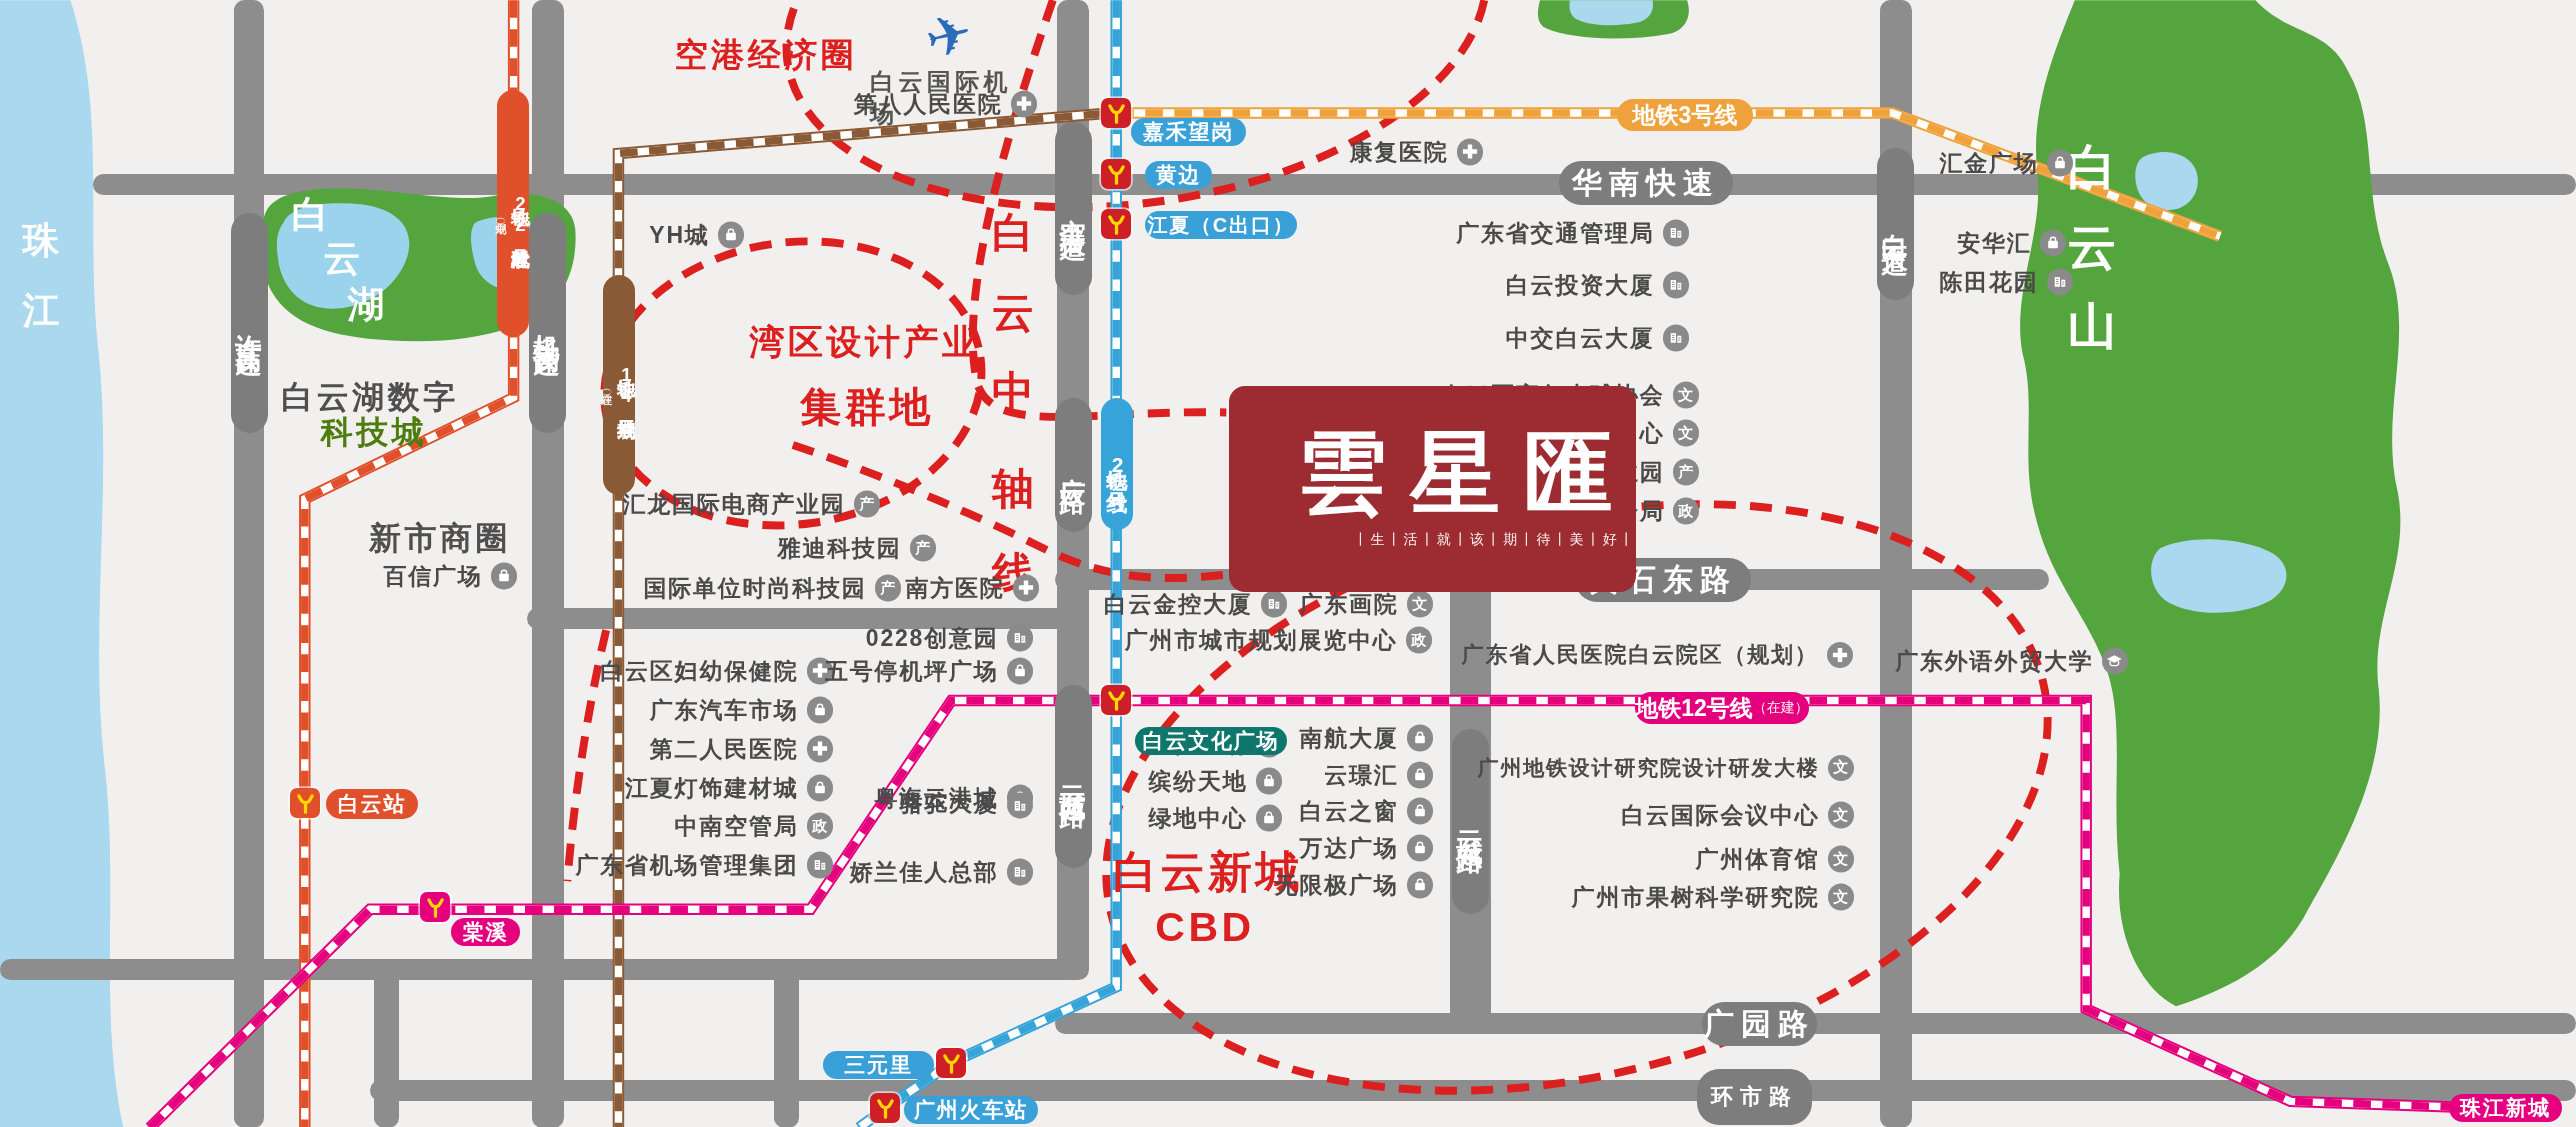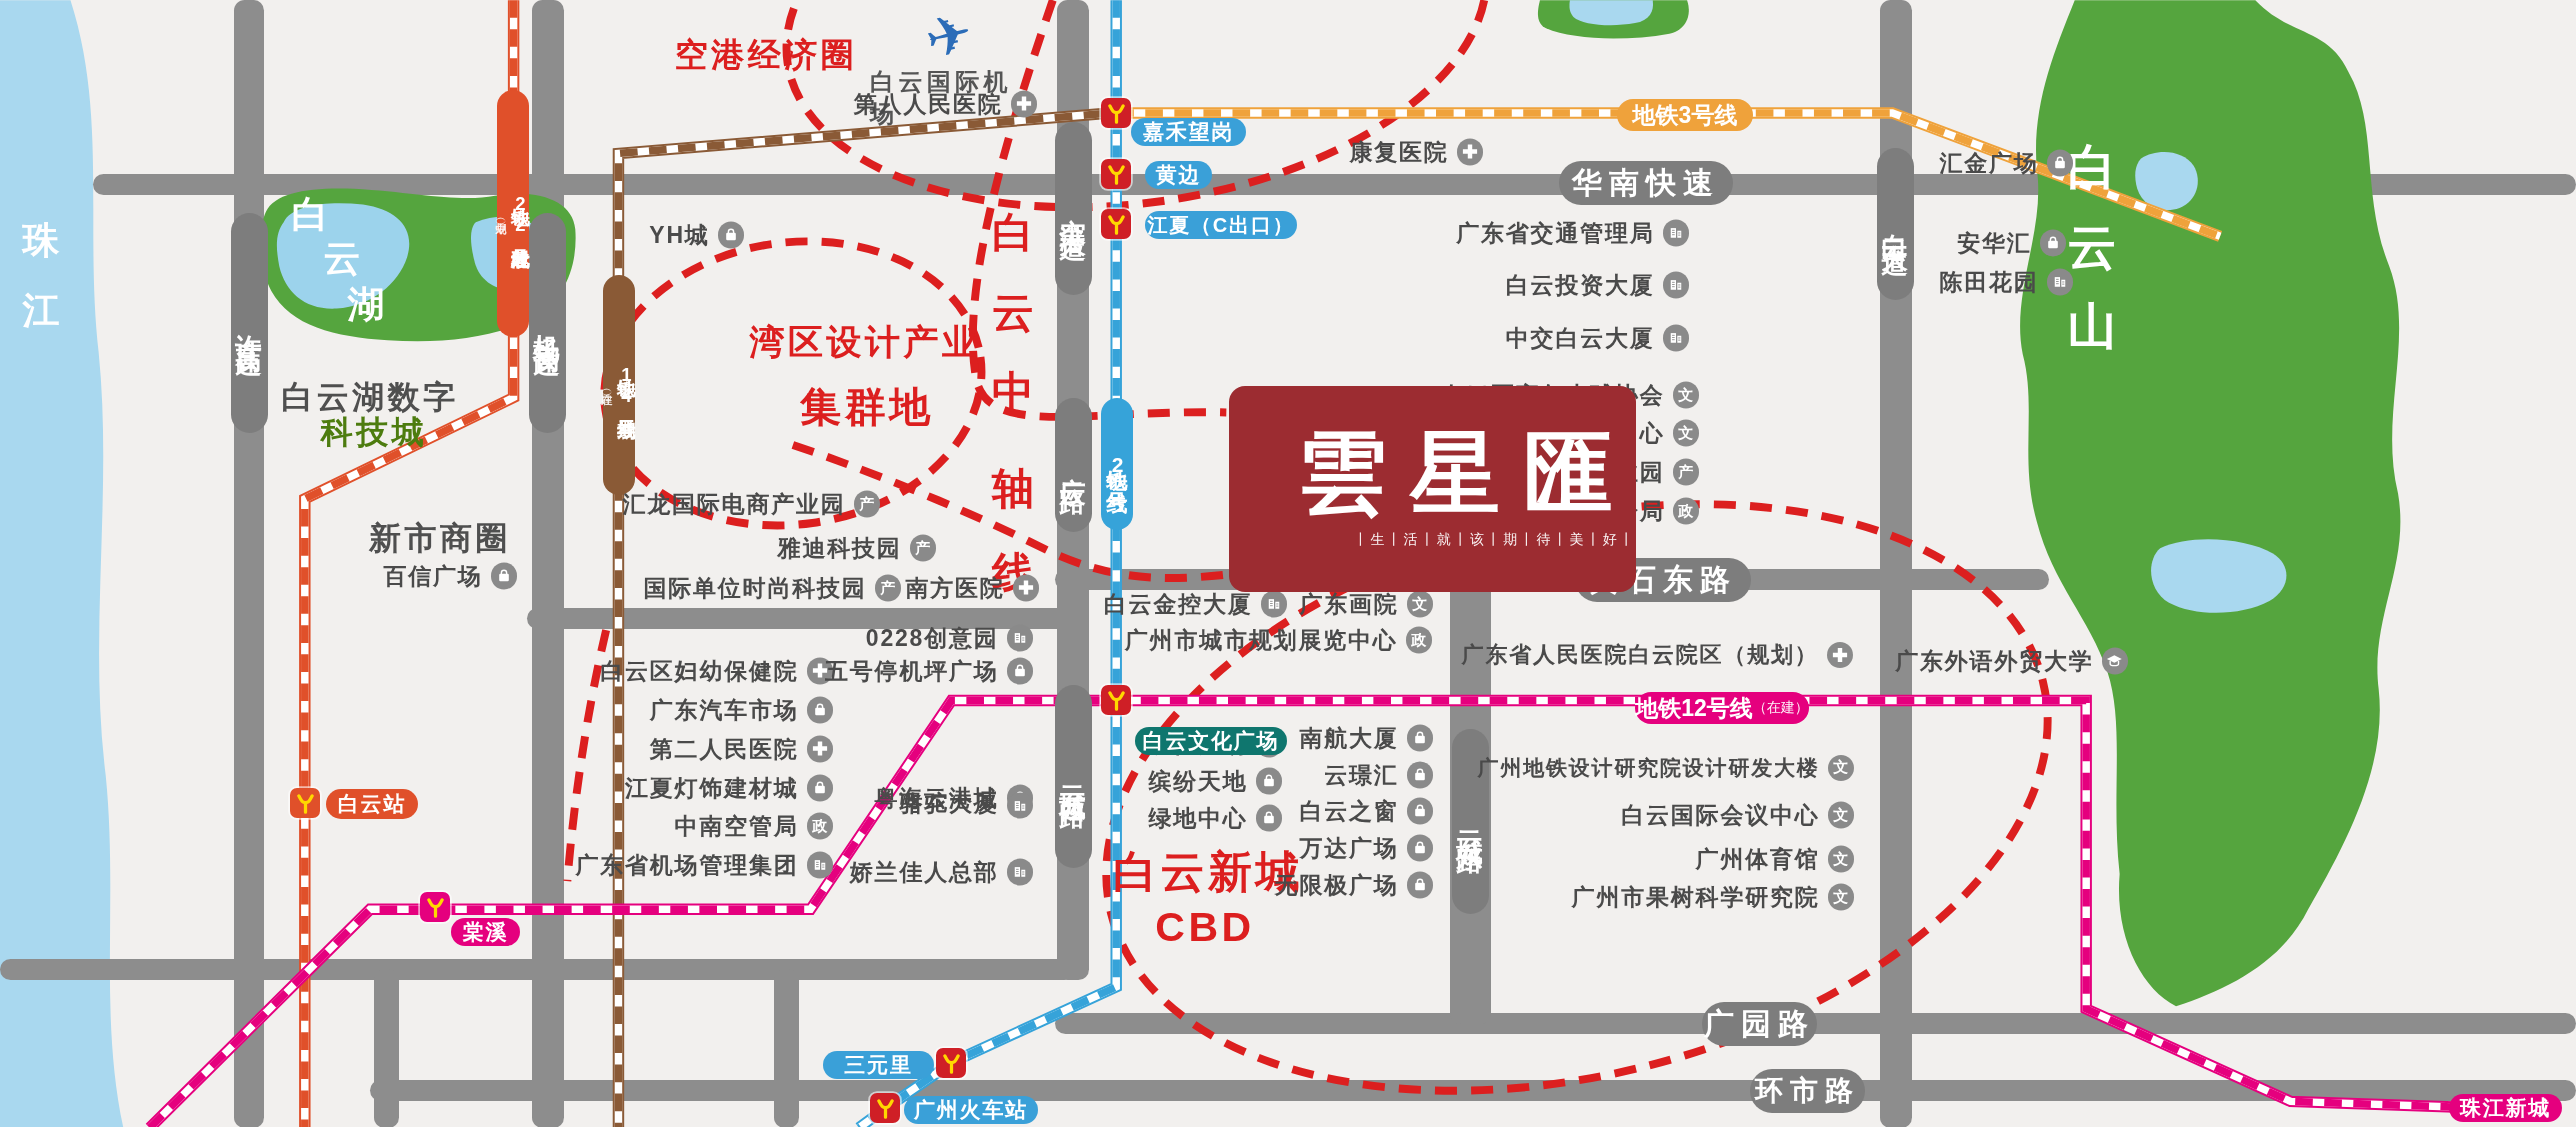--- a/index.html
+++ b/index.html
@@ -109,21 +109,21 @@
 
   <div class="brand" id="brand-box" style="left: 1229px; top: 386px; width: 407px; height: 206px;">
     <div class="brand-cn">雲星匯</div>
     <div class="brand-tag">丨生丨活丨就丨该丨期丨待丨美丨好丨</div>
   </div>
 
   <div id="gen">
       <div class="road-label h" style="left: 1559px; top: 161px; width: 174px; height: 44px; border-radius: 22px; font-size: 30px;">华南快速</div>
       <div class="road-label h" style="left: 1575px; top: 558px; width: 176px; height: 44px; border-radius: 22px; font-size: 30px;">黄石东路</div>
       <div class="road-label h" style="left: 1702px; top: 1002px; width: 115px; height: 44px; border-radius: 22px; font-size: 30px;">广园路</div>
-      <div class="road-label h" style="left: 1750px; top: 1069px; width: 115px; height: 44px; border-radius: 22px; font-size: 28px;">环市路</div>
+      <div class="road-label h" style="left: 1697px; top: 1069px; width: 115px; height: 56px; border-radius: 22px; font-size: 22px;">环市路</div>
       <div class="road-label v" style="left: 231px; top: 213px; width: 37px; height: 220px; border-radius: 18.5px; font-size: 26.4px;">许广高速</div>
       <div class="road-label v" style="left: 529px; top: 213px; width: 37px; height: 220px; border-radius: 18.5px; font-size: 26.4px;">机场高速</div>
       <div class="road-label v" style="left: 1055px; top: 122px; width: 37px; height: 173px; border-radius: 18.5px; font-size: 26.4px;">空港大道</div>
       <div class="road-label v" style="left: 1055px; top: 398px; width: 37px; height: 134px; border-radius: 18.5px; font-size: 26.4px;">广云路</div>
       <div class="road-label v" style="left: 1055px; top: 685px; width: 37px; height: 183px; border-radius: 18.5px; font-size: 26.4px;">云城西路</div>
       <div class="road-label v" style="left: 1452px; top: 729px; width: 37px; height: 185px; border-radius: 18.5px; font-size: 26.4px;">云城东路</div>
       <div class="road-label v" style="left: 1877px; top: 148px; width: 37px; height: 152px; border-radius: 18.5px; font-size: 26.4px;">白云大道</div>
       <div class="line-label h" style="left: 1617px; top: 99px; width: 136px; height: 32px; border-radius: 16px; background: rgb(239, 162, 59); font-size: 23px;">
         <span>地铁3号线</span>
       </div>

